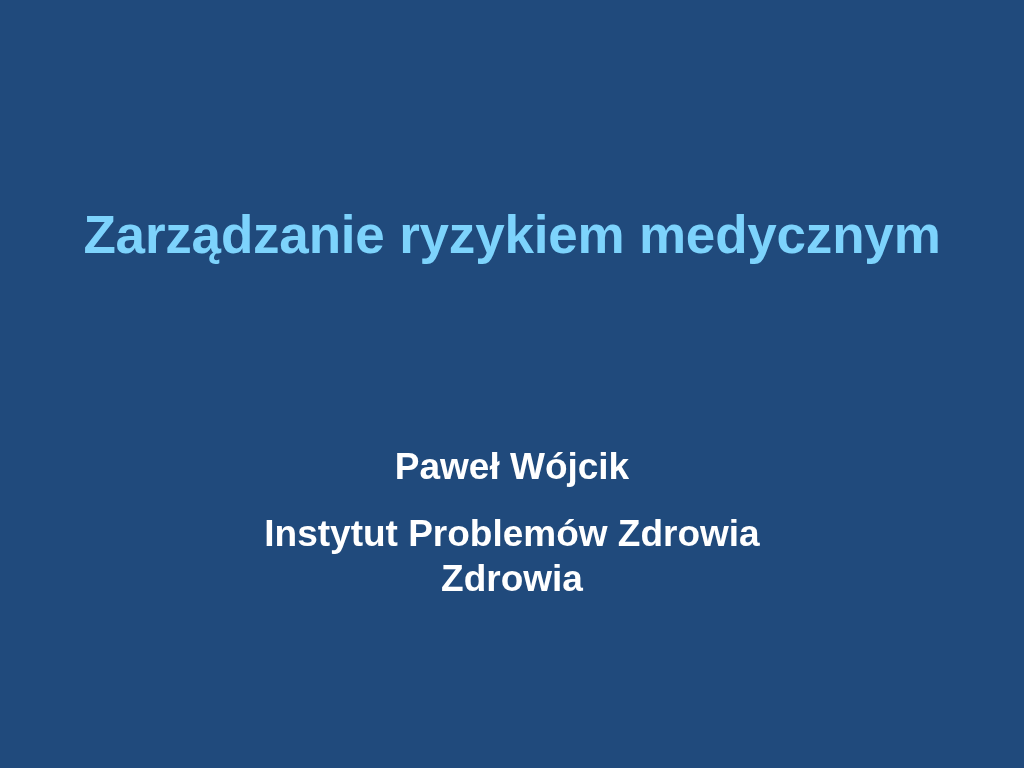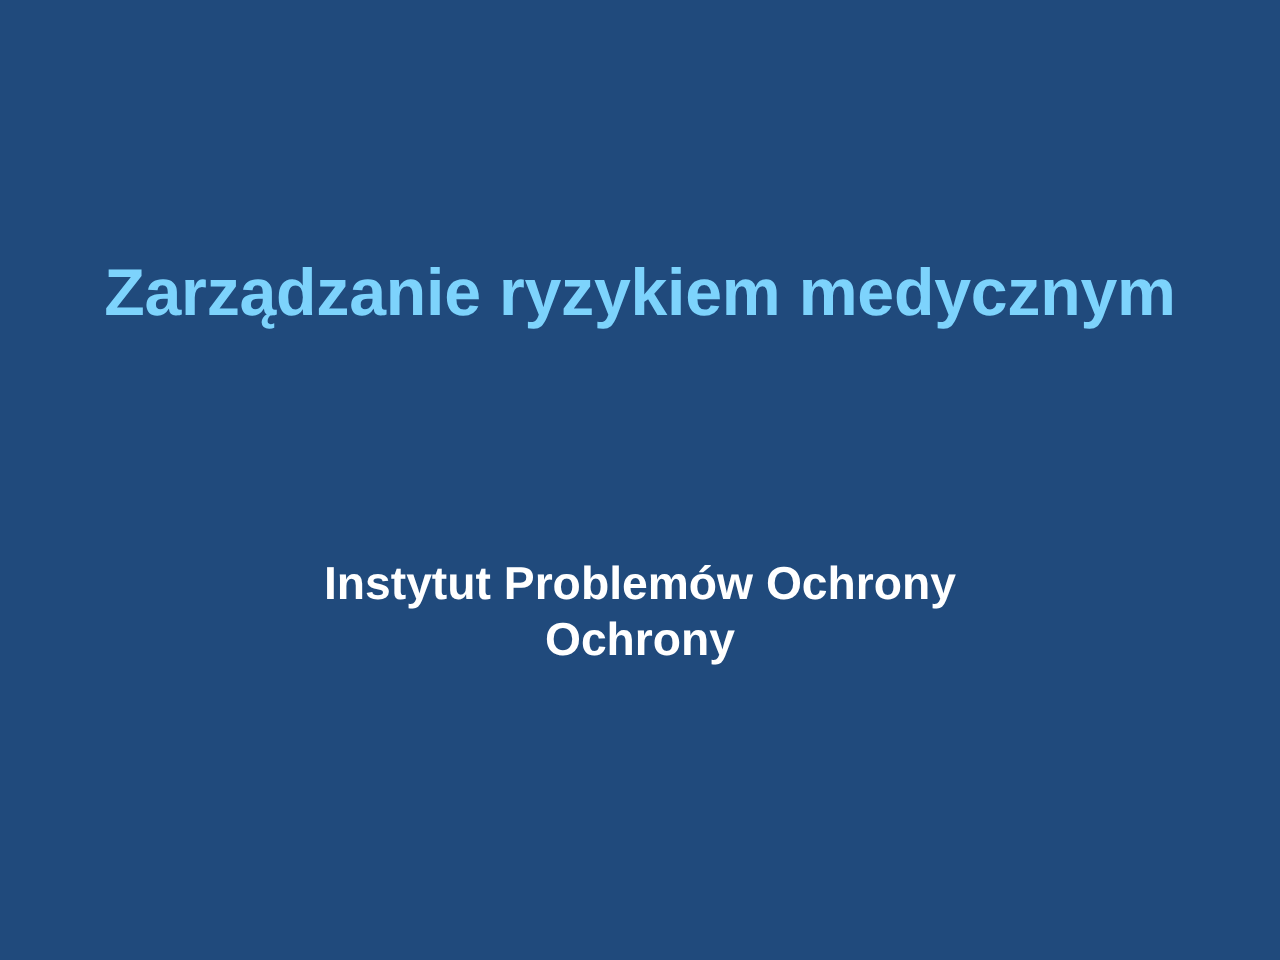--- a/index.html
+++ b/index.html
@@ -74,16 +74,17 @@
 </head>
 <body>
 
 <div class="slide">
 
   <div class="title-box">
     <h1 class="slide-title">Zarządzanie ryzykiem medycznym</h1>
   </div>
 
   <div class="subtitle-box">
-    <p class="subtitle-line subtitle-affiliation">Instytut Problemów Ochrony Ochrony</p>
+    <p class="subtitle-line subtitle-name">Paweł Wójcik</p>
+    <p class="subtitle-line subtitle-affiliation">Instytut Problemów Zdrowia Zdrowia</p>
   </div>
 
 </div>
 
 </body></html>

